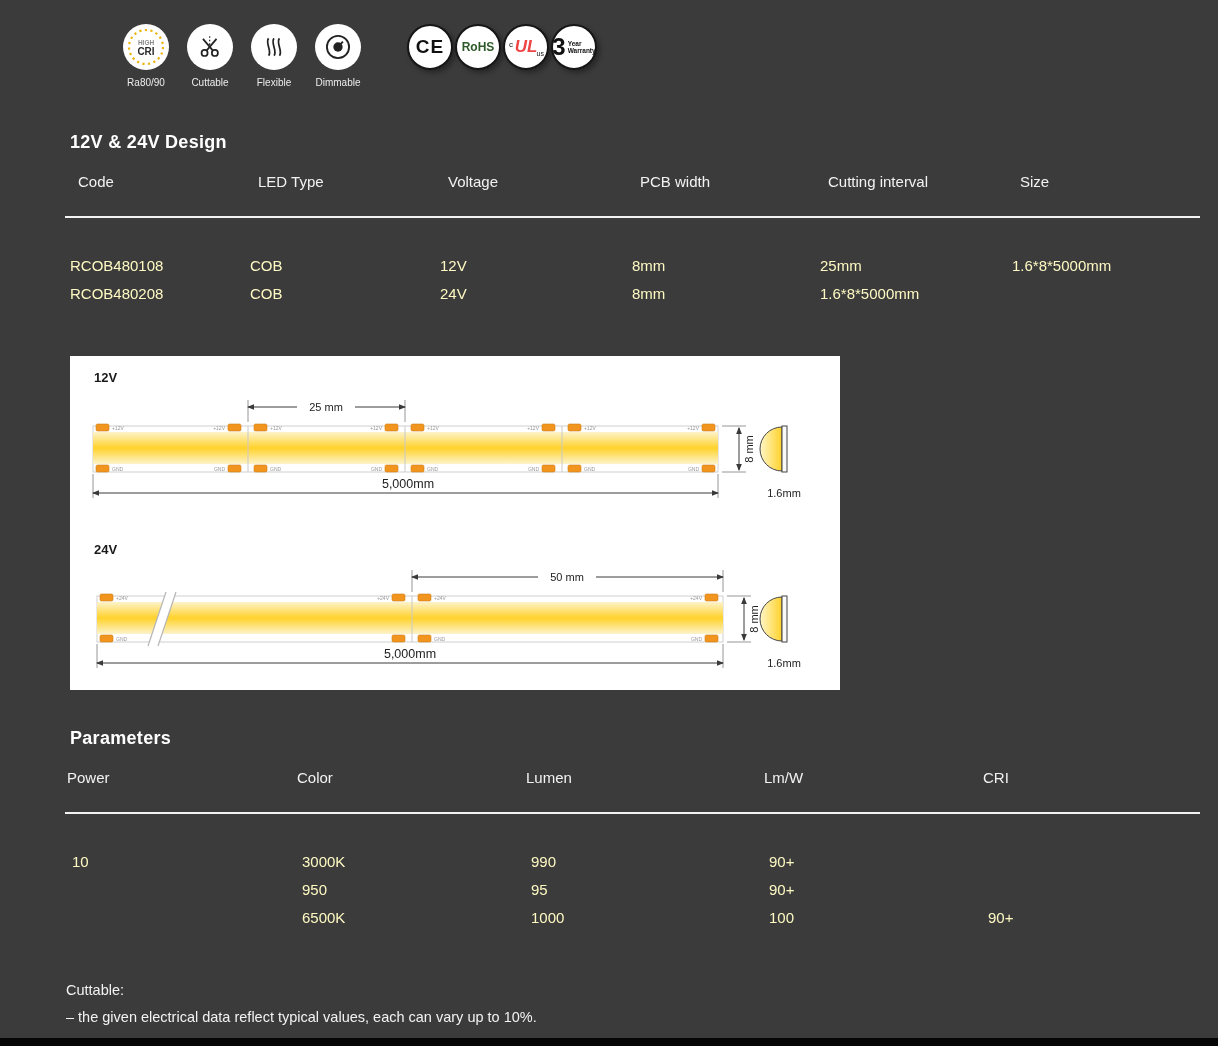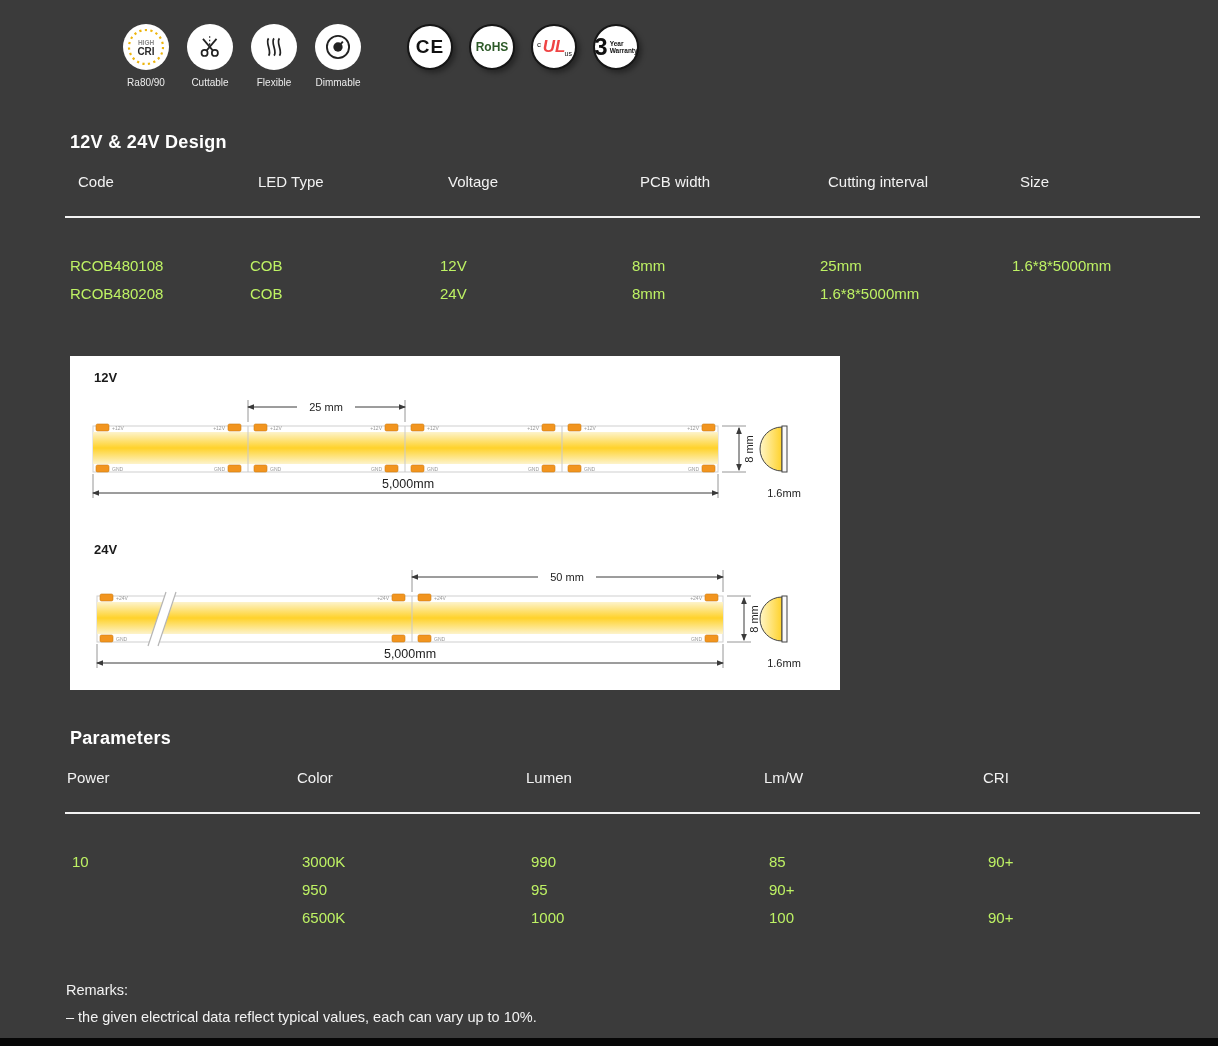--- a/index.html
+++ b/index.html
@@ -16,21 +16,21 @@
   
   .icons-row { display:flex; align-items:flex-start; padding:24px 0 0 121px; }
   .feature-badges { display:flex; gap:14px; }
   .badge { width:50px; display:flex; flex-direction:column; align-items:center; }
   .badge-circle {
     width:46px; height:46px; border-radius:50%; background:#ffffff;
     display:flex; align-items:center; justify-content:center;
   }
   .badge-label { margin-top:7px; font-size:10px; color:#ececec; white-space:nowrap; }
 
-  .cert-badges { display:flex; gap:16px; margin-left:44px; }
+  .cert-badges { display:flex; gap:2px; margin-left:44px; }
   .cert-circle {
     width:46px; height:46px; border-radius:50%; background:#ffffff;
     border:2px solid #161616;
     display:flex; align-items:center; justify-content:center;
     position:relative;
     box-shadow:3px 3px 5px rgba(0,0,0,0.35);
   }
   .ce-text { font-size:19px; font-weight:bold; color:#111; letter-spacing:1px; }
   .rohs-text { font-size:12px; font-weight:bold; color:#2d5a28; }
   .ul-main { font-size:17px; font-weight:bold; font-style:italic; color:#ef4444; }
@@ -47,21 +47,21 @@
   .params-title { margin-top:38px; }
 
   
   .spec-table { margin-left:57px; width:1143px; }
   .thead {
     display:grid; margin-top:20px; padding-bottom:26px;
     border-bottom:2px solid #f2f2f2;
     font-size:15px; color:#f2f2f2;margin-left:8px;
   }
   .tbody { margin-top:34px; }
-  .trow { display:grid; font-size:15px; line-height:28px; color:#bef264; }
+  .trow { display:grid; font-size:15px; line-height:28px; color:#fef9c3; }
 
   .design .thead, .design .trow { grid-template-columns:180px 190px 192px 188px 192px 1fr; padding-left:13px; }
   .params .thead { grid-template-columns:230px 229px 238px 219px 1fr; padding-left:2px; }
   .params .trow  { grid-template-columns:230px 229px 238px 219px 1fr; padding-left:15px; }
 
   
   .diagram { margin:48px 0 0 70px; width:770px; height:334px; background:#ffffff; }
   .diagram svg { display:block; }
   svg text { font-family:"Liberation Sans", sans-serif; }
   .v-label { font-size:13px; font-weight:bold; fill:#1a1a1a; }
@@ -330,38 +330,37 @@
       <span>Color</span>
       <span>Lumen</span>
       <span>Lm/W</span>
       <span>CRI</span>
     </div>
     <div class="tbody">
       <div class="trow">
         <span>10</span>
         <span>3000K</span>
         <span>990</span>
-        <span>85</span>
         <span>90+</span>
       </div>
       <div class="trow">
         <span></span>
         <span>950</span>
         <span>95</span>
         <span>90+</span>
       </div>
       <div class="trow">
         <span></span>
         <span>6500K</span>
         <span>1000</span>
         <span>100</span>
         <span>90+</span>
       </div>
     </div>
   </div>
 
   <div class="remarks">
-    <div class="r-title">Remarks:</div>
+    <div class="r-title">Cuttable:</div>
     <div class="r-line">– the given electrical data reflect typical values, each can vary up to 10%.</div>
   </div>
 
   <div class="footer-bar"></div>
 </div>
 
 </body></html>

